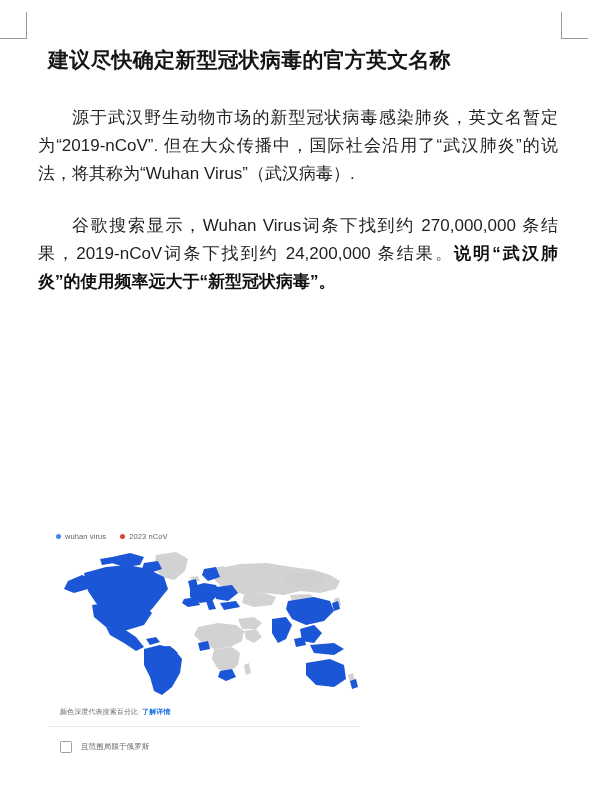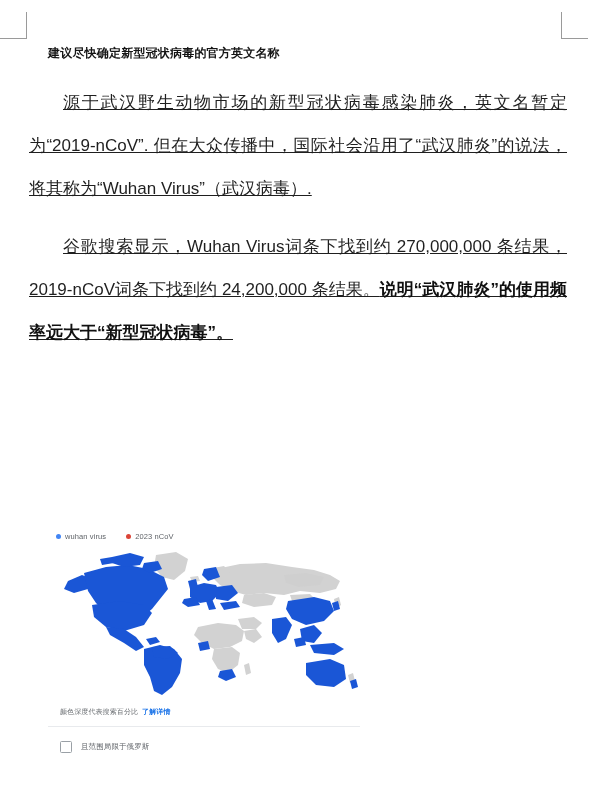--- a/index.html
+++ b/index.html
@@ -35,37 +35,36 @@
     left: 0;
     top: 0;
     width: 600px;
     padding: 0;
     box-sizing: border-box;
   }
 
   .doc-title {
     margin: 0;
     padding: 44px 40px 0 48px;
-    font-size: 12px;
+    font-size: 21px;
     font-weight: 700;
     letter-spacing: 0.2px;
     line-height: 1.5;
     color: #151515;
   }
 
   .para {
-    margin: 5px;
+    margin: 14px;
     padding: 0 28px 0 24px;
     font-size: 17px;
-    line-height: 43px;
+    line-height: 28px;
     text-align: justify;
     text-justify: inter-ideograph;
     color: #1f1f1f;
     text-indent: 2em;
-    text-decoration: underline;
   }
   .para.first { padding-top: 14px; }
   .para + .para { padding-top: 10px; }
 
   .para b, .para .bold {
     font-weight: 700;
     color: #101010;
   }
 
   
@@ -73,21 +72,21 @@
     position: absolute;
     left: 48px;
     top: 528px;
     width: 312px;
     background: #ffffff;
   }
 
   .legend {
     display: flex;
     align-items: flex-end;
-    gap: 20px;
+    gap: 14px;
     padding: 4px 0 6px 8px;
     font-size: 7.5px;
     color: #5f6368;
     letter-spacing: 0.1px;
   }
   .legend-item {
     display: flex;
     align-items: center;
     gap: 4px;
     white-space: nowrap;

